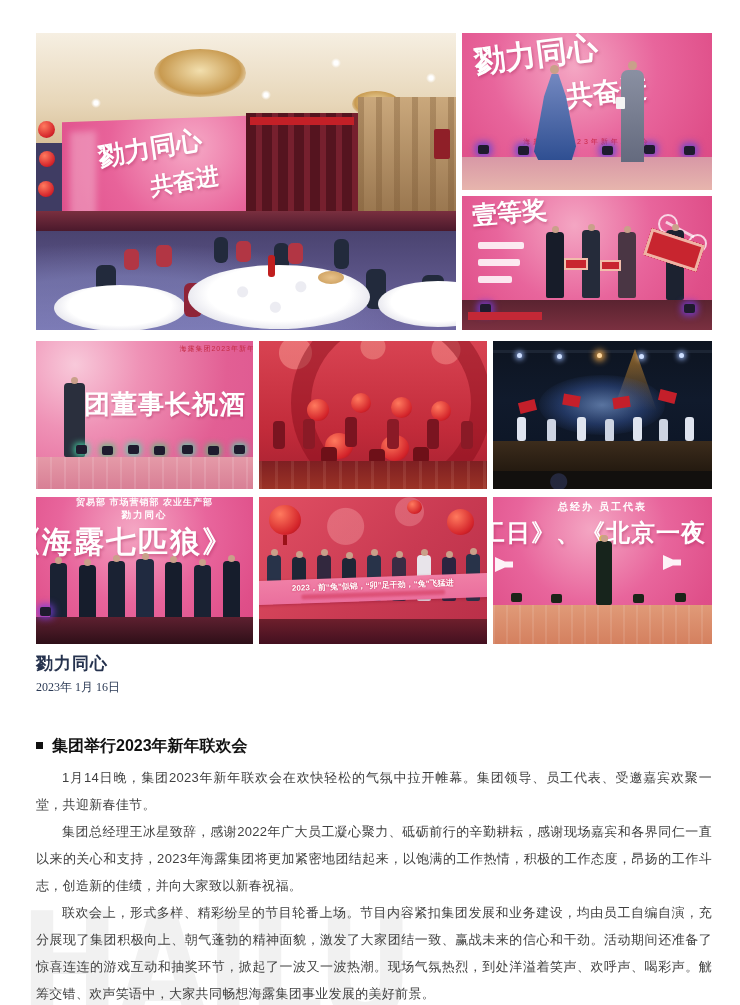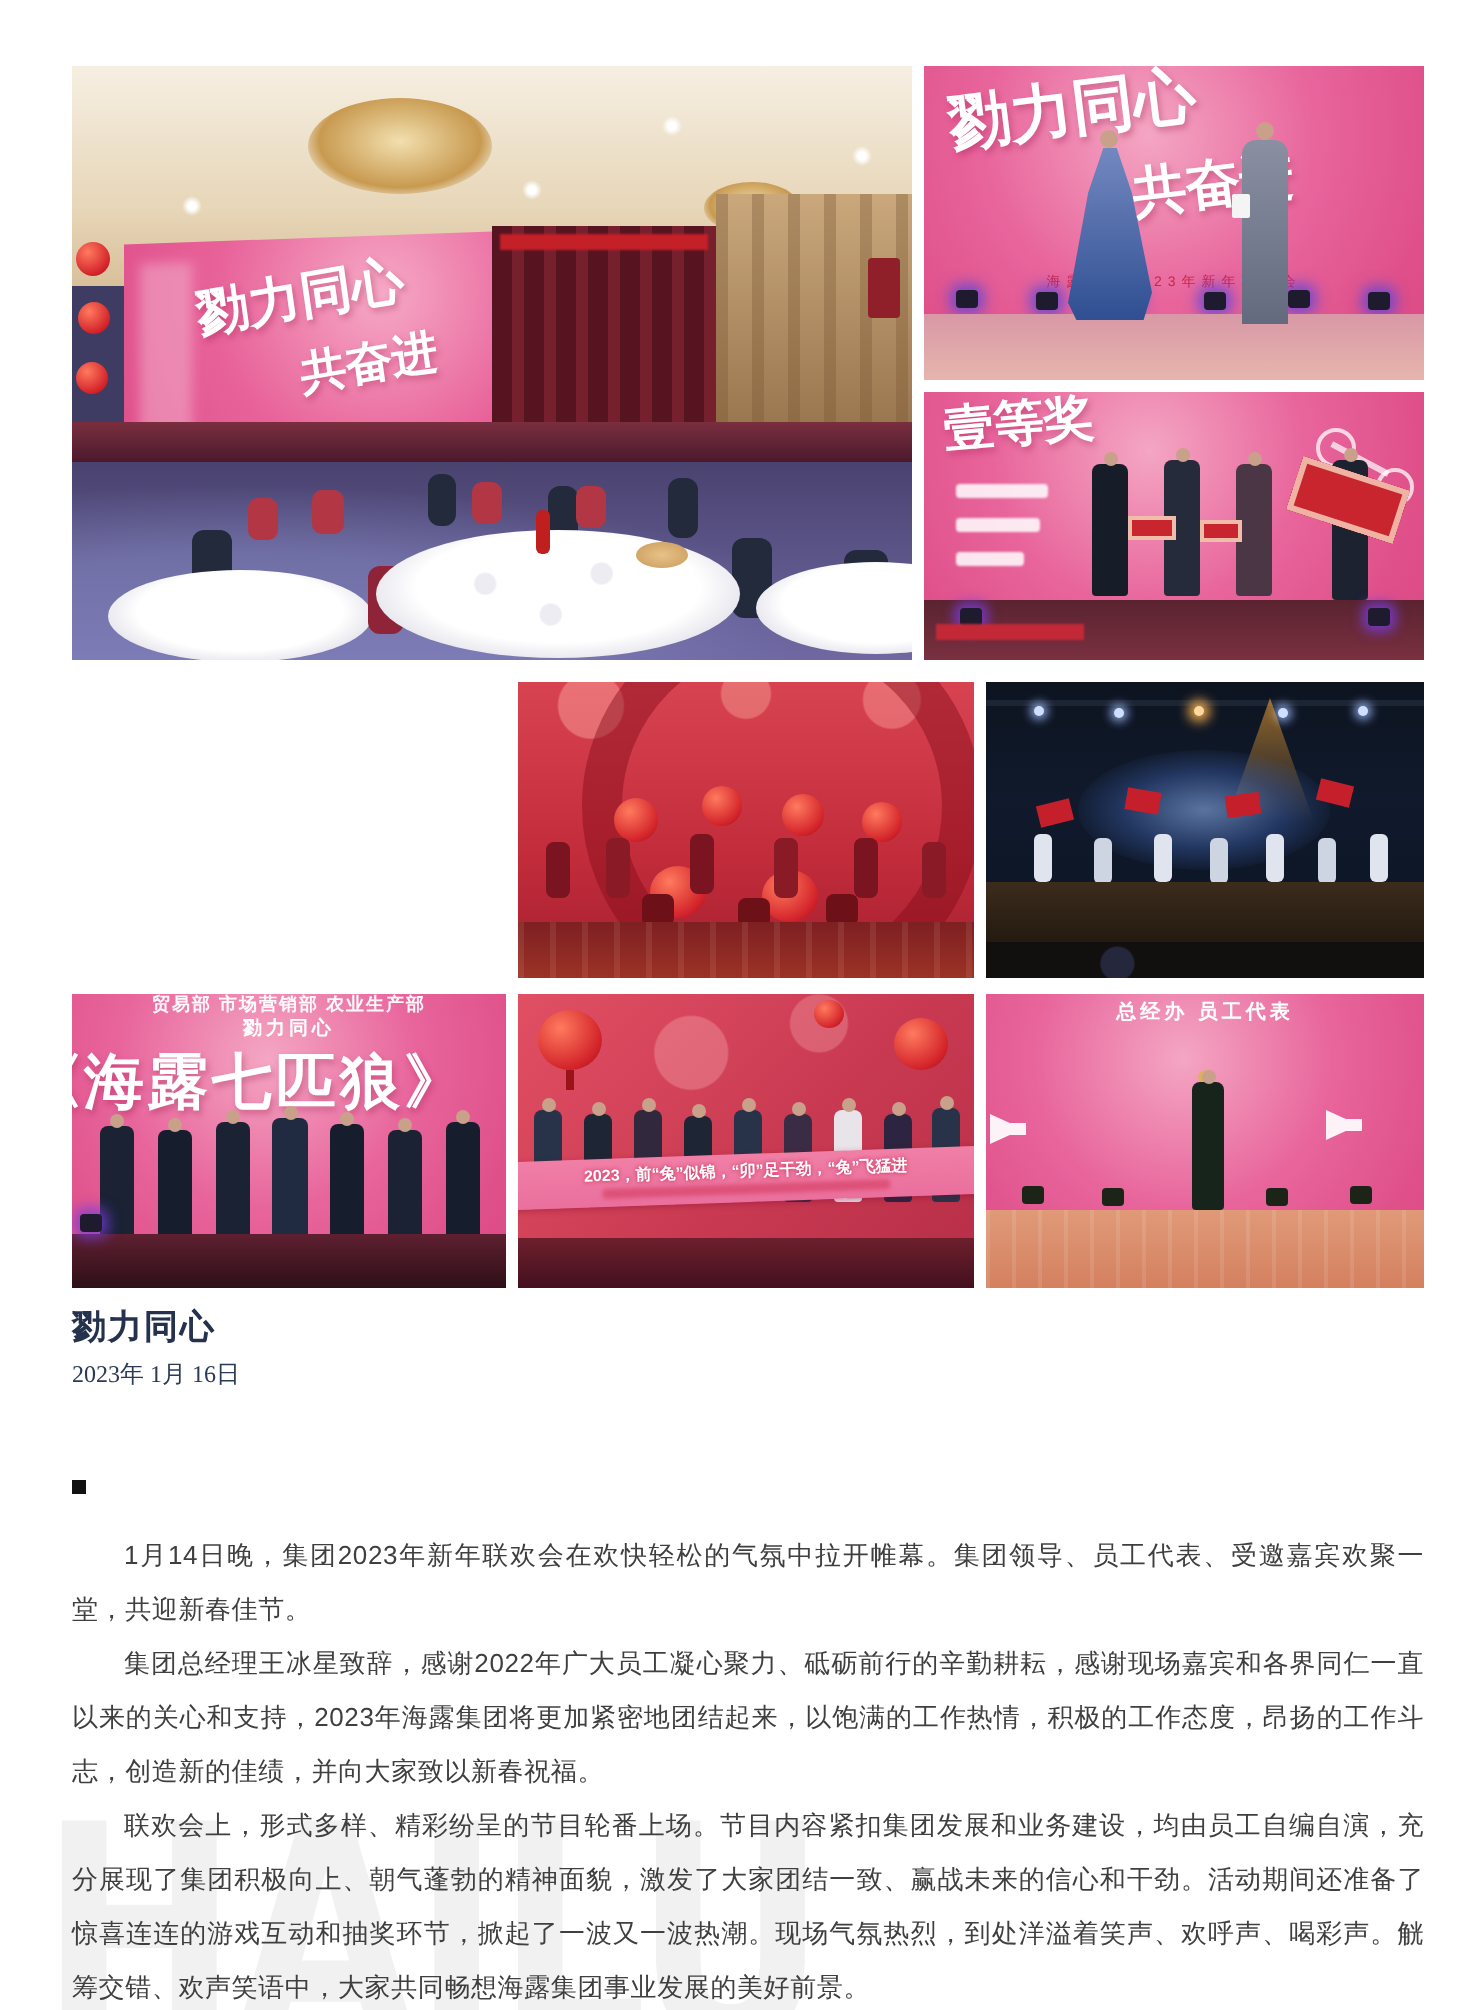--- a/index.html
+++ b/index.html
@@ -153,20 +153,34 @@
     <i class="d" style="left:138px;top:64px;width:21px;height:11px;background:#c8252f;box-shadow:inset 0 0 0 2px rgba(255,240,214,.75);"></i>
     <i class="d" style="left:184px;top:40px;width:56px;height:28px;background:#c8252f;
        box-shadow:inset 0 0 0 3px rgba(255,240,214,.7);transform:rotate(18deg);"></i>
     <i class="d" style="left:0;top:104px;right:0;bottom:0;
        background:linear-gradient(#5a2330,#7a3040);"></i>
     <i class="sl" style="left:18px;top:108px;box-shadow:0 0 6px 3px rgba(120,60,220,.8);"></i>
     <i class="sl" style="left:222px;top:108px;box-shadow:0 0 6px 3px rgba(120,60,220,.8);"></i>
     <i class="d" style="left:6px;top:116px;width:74px;height:8px;background:#c32836;filter:blur(.6px);"></i>
   </figure>
 
+  <figure class="photo p4" style="margin:0;background:radial-gradient(circle at 18% 16%,#f8c9da 0%,#ef92b6 30%,#e25f94 70%,#dd5690 100%);">
+    <span class="cap" style="right:-26px;top:3px;font-size:7px;color:#c32b44;letter-spacing:1px;">海露集团2023年新年联欢会</span>
+    <span class="brush" style="left:48px;top:50px;font-size:26px;letter-spacing:1px;text-shadow:1px 2px 2px rgba(150,20,70,.3);">团董事长祝酒</span>
+    <i class="fig" style="left:28px;top:42px;width:21px;height:74px;background:#2a2f3d;"></i>
+    <i class="sl" style="left:40px;top:104px;box-shadow:0 0 6px 2px rgba(70,220,170,.85);"></i>
+    <i class="sl" style="left:66px;top:105px;box-shadow:0 0 6px 2px rgba(70,200,120,.8);"></i>
+    <i class="sl" style="left:92px;top:104px;box-shadow:0 0 6px 2px rgba(70,220,170,.85);"></i>
+    <i class="sl" style="left:118px;top:105px;box-shadow:0 0 6px 2px rgba(70,200,120,.8);"></i>
+    <i class="sl" style="left:146px;top:104px;box-shadow:0 0 6px 2px rgba(70,220,170,.85);"></i>
+    <i class="sl" style="left:172px;top:105px;box-shadow:0 0 6px 2px rgba(70,200,120,.8);"></i>
+    <i class="sl" style="left:198px;top:104px;box-shadow:0 0 6px 2px rgba(70,220,170,.85);"></i>
+    <i class="d" style="left:0;top:116px;right:0;bottom:0;
+       background:repeating-linear-gradient(90deg,rgba(255,255,255,.12) 0 2px,rgba(0,0,0,0) 2px 14px),linear-gradient(#e59aa8,#d87f95);"></i>
+  </figure>
 
   <figure class="photo p5" style="margin:0;background:
       radial-gradient(circle at 16% 8%,rgba(255,170,160,.45) 0 16px,rgba(0,0,0,0) 17px),
       radial-gradient(circle at 82% 6%,rgba(255,170,160,.4) 0 14px,rgba(0,0,0,0) 15px),
       radial-gradient(circle at 50% 4%,rgba(255,190,170,.35) 0 12px,rgba(0,0,0,0) 13px),
       linear-gradient(#d84352,#c22b3a 60%,#a32030);">
     <i class="d" style="left:32px;top:-38px;width:160px;height:160px;border-radius:50%;
        border:20px solid rgba(130,12,24,.45);"></i>
     <i class="lan" style="left:48px;top:58px;width:22px;height:22px;"></i>
     <i class="lan" style="left:92px;top:52px;width:20px;height:20px;"></i>
@@ -253,37 +267,38 @@
       <span class="cap" style="left:0;right:0;top:4px;font-size:8px;font-weight:bold;color:#fff;text-shadow:0 0 2px rgba(200,30,70,.9);">2023，前“兔”似锦，“卯”足干劲，“兔”飞猛进</span>
       <span class="d" style="left:20%;top:15px;width:60%;height:5px;
             background:rgba(200,30,60,.4);border-radius:2px;filter:blur(1px);"></span>
     </i>
     <i class="d" style="left:0;top:122px;right:0;bottom:0;
        background:linear-gradient(#6e1f2c,#431020);"></i>
   </figure>
 
   <figure class="photo p9 pinkbg" style="margin:0;">
     <span class="cap" style="left:0;right:0;top:3px;font-size:10px;font-weight:bold;letter-spacing:2px;">总经办 员工代表</span>
+    <span class="brush" style="left:-12px;top:24px;font-size:24px;letter-spacing:1px;">工日》、《北京一夜</span>
     <i class="spk" style="left:2px;top:60px;width:18px;height:15px;transform:scaleX(-1);"></i>
     <i class="spk" style="left:170px;top:58px;width:18px;height:15px;transform:scaleX(-1);"></i>
     <i class="d" style="left:106px;top:38px;width:9px;height:7px;border-radius:50%;background:#d9b35a;"></i>
     <i class="fig" style="left:103px;top:44px;width:16px;height:64px;background:#17241c;"></i>
     <i class="sl" style="left:18px;top:96px;background:#1c2418;"></i>
     <i class="sl" style="left:58px;top:97px;background:#1c2418;"></i>
     <i class="sl" style="left:140px;top:97px;background:#1c2418;"></i>
     <i class="sl" style="left:182px;top:96px;background:#1c2418;"></i>
     <i class="d" style="left:0;top:108px;right:0;bottom:0;
        background:repeating-linear-gradient(90deg,rgba(255,255,255,.1) 0 2px,rgba(0,0,0,0) 2px 13px),linear-gradient(#e09a78,#d4805f);"></i>
   </figure>
 
   <div class="dept">勠力同心</div>
   <div class="pubdate">2023年 1月 16日</div>
 
   <div class="headline">
-    <span class="sq"></span>
+    <span class="sq"></span><span>集团举行2023年新年联欢会</span>
   </div>
   <div class="article">
     <p>1月14日晚，集团2023年新年联欢会在欢快轻松的气氛中拉开帷幕。集团领导、员工代表、受邀嘉宾欢聚一堂，共迎新春佳节。</p>
     <p>集团总经理王冰星致辞，感谢2022年广大员工凝心聚力、砥砺前行的辛勤耕耘，感谢现场嘉宾和各界同仁一直以来的关心和支持，2023年海露集团将更加紧密地团结起来，以饱满的工作热情，积极的工作态度，昂扬的工作斗志，创造新的佳绩，并向大家致以新春祝福。</p>
     <p>联欢会上，形式多样、精彩纷呈的节目轮番上场。节目内容紧扣集团发展和业务建设，均由员工自编自演，充分展现了集团积极向上、朝气蓬勃的精神面貌，激发了大家团结一致、赢战未来的信心和干劲。活动期间还准备了惊喜连连的游戏互动和抽奖环节，掀起了一波又一波热潮。现场气氛热烈，到处洋溢着笑声、欢呼声、喝彩声。觥筹交错、欢声笑语中，大家共同畅想海露集团事业发展的美好前景。</p>
   </div>
 
   <div class="watermark">HAILU</div>
 </div>
 

